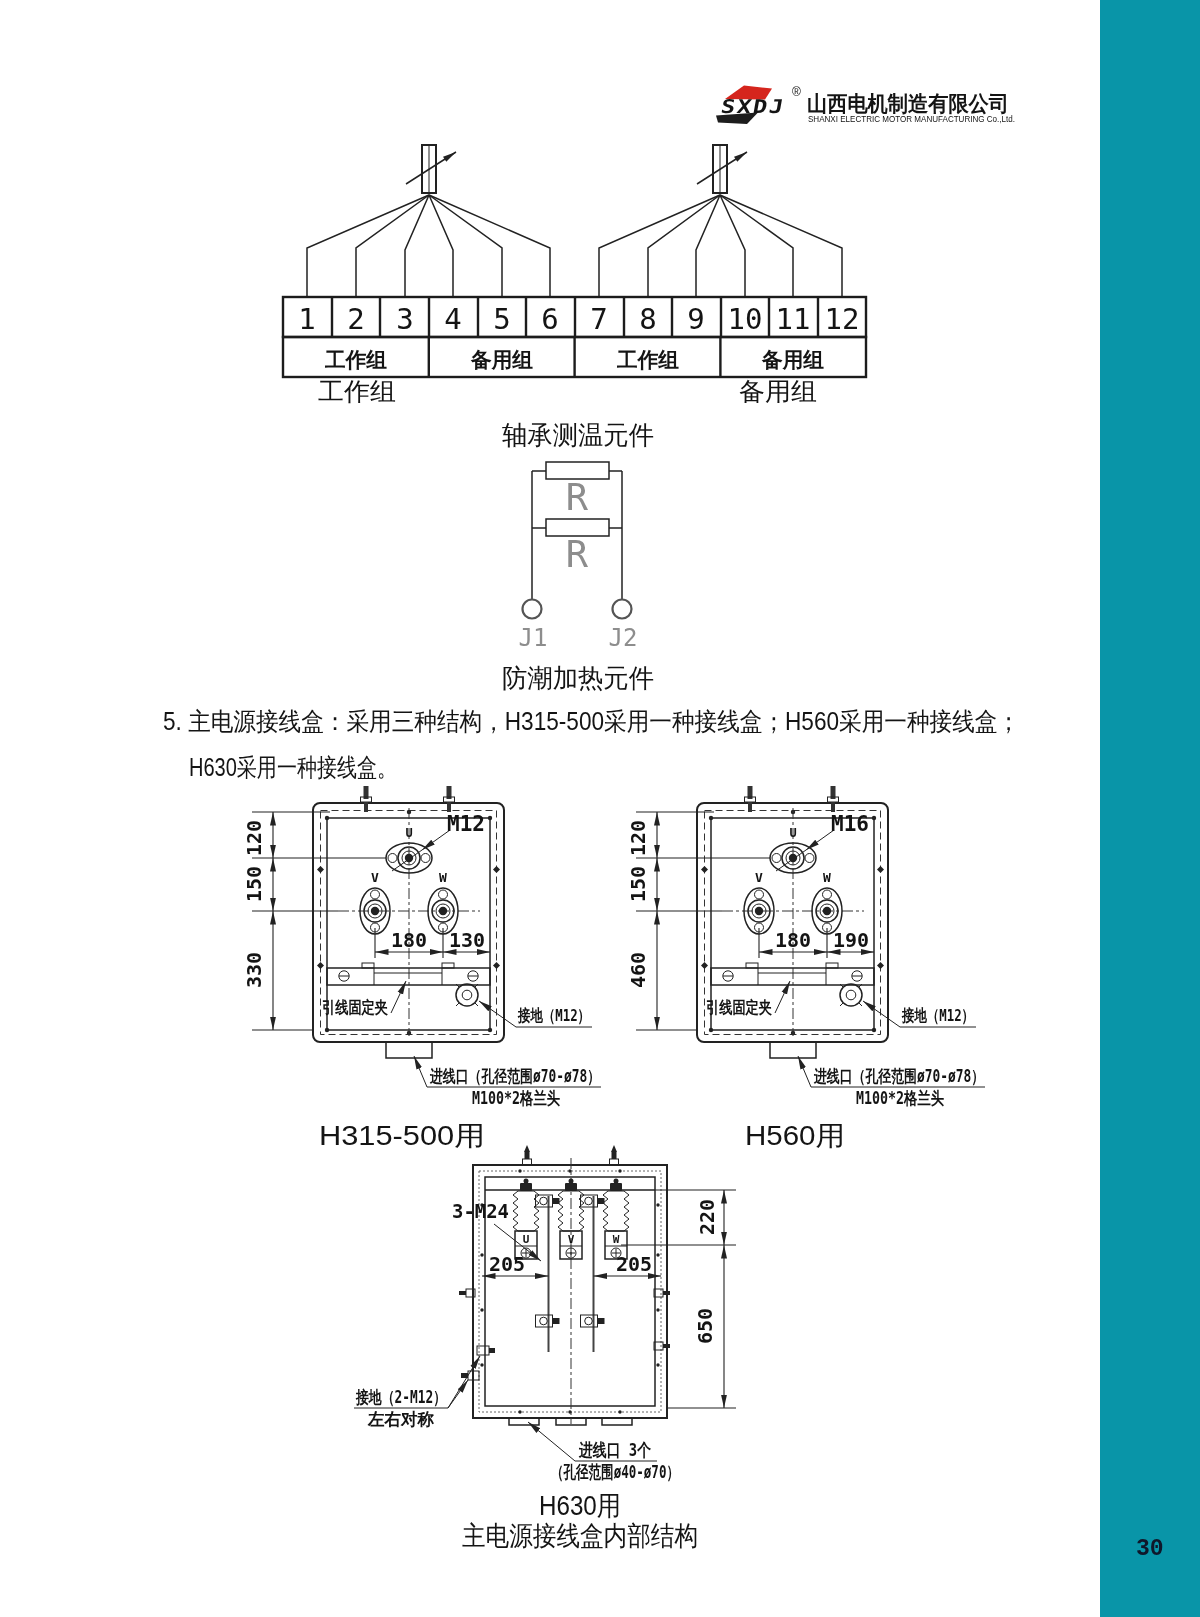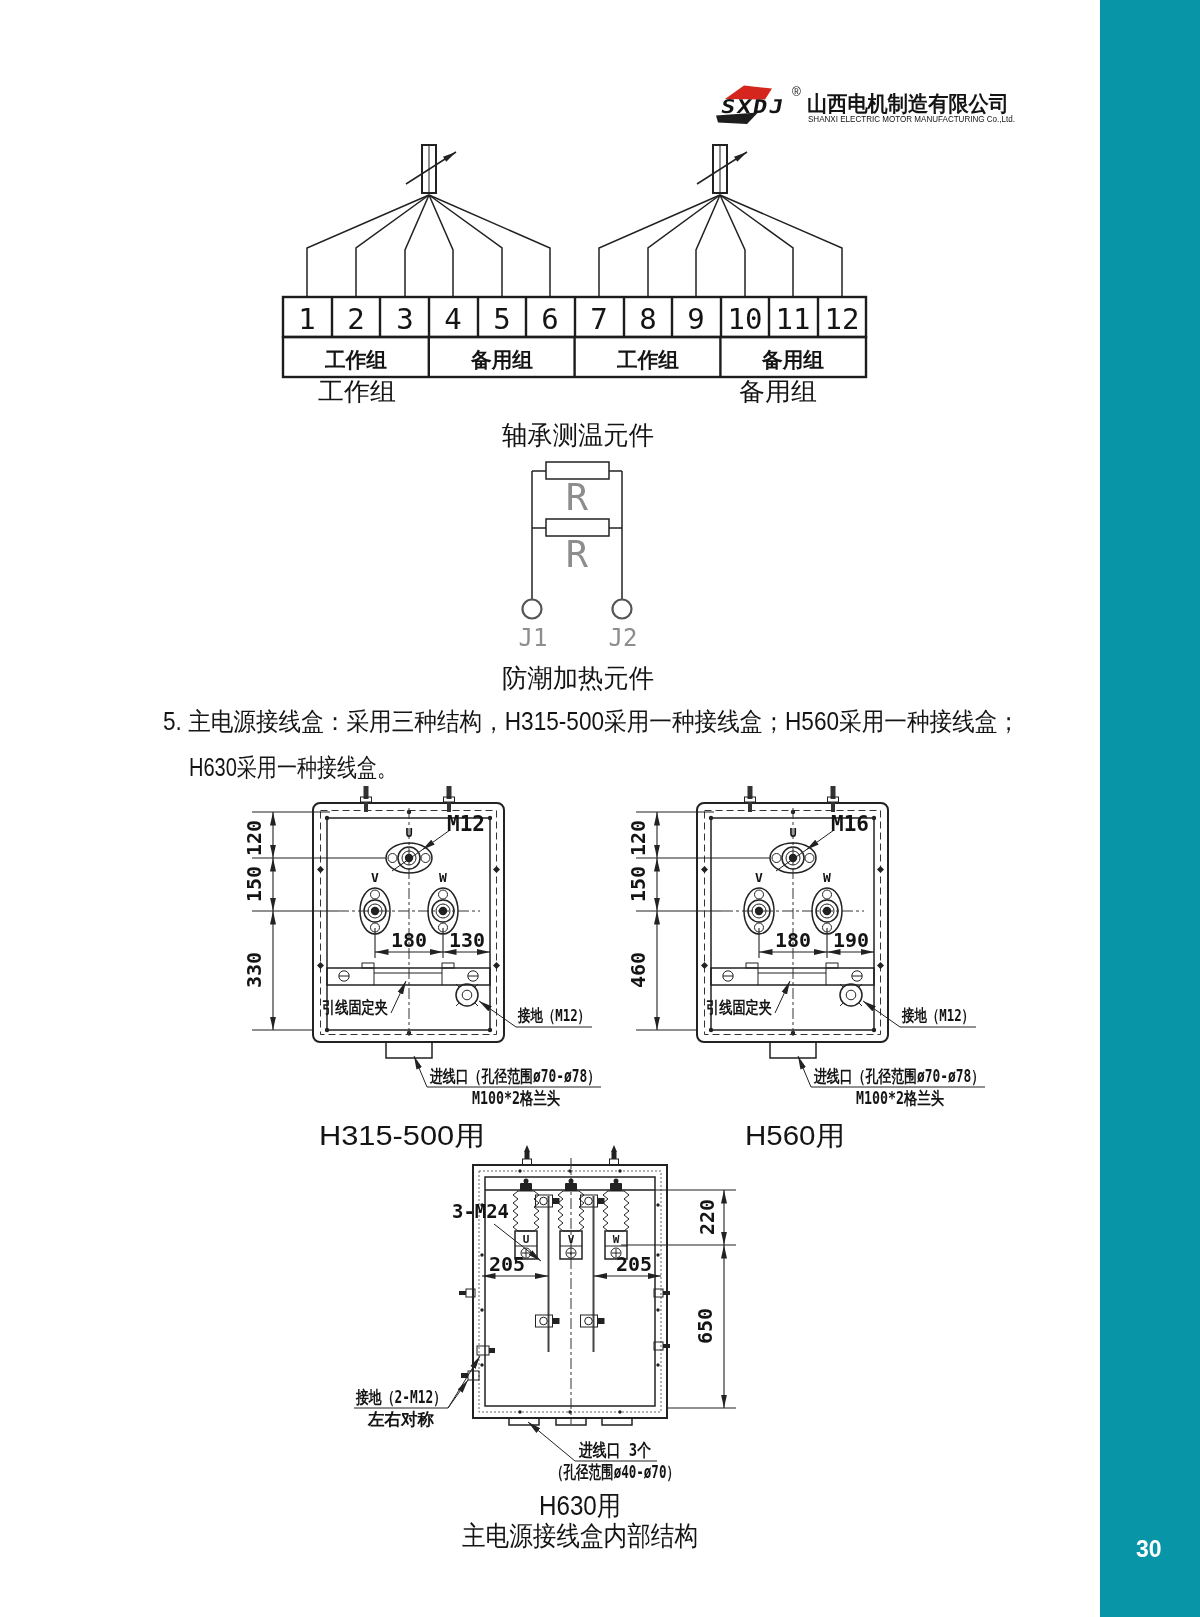--- a/index.html
+++ b/index.html
@@ -1,20 +1,20 @@
 <!DOCTYPE html>
 <html><head>
 <meta charset="utf-8">
 <style>
   html,body{margin:0;padding:0;background:#e8e8e8;}
   .page{position:relative;width:1200px;height:1617px;background:#ffffff;overflow:hidden;
         font-family:"Liberation Sans",sans-serif;}
   .accent-bar{position:absolute;top:0;right:0;width:100px;height:1617px;background:#0995a8;}
-  .page-num{position:absolute;top:1536px;left:36px;color:#ffffff;font-size:23px;font-weight:bold;
-        font-family:Liberation Sans, sans-serif;}
+  .page-num{position:absolute;top:1536px;left:36px;color:#0f172a;font-size:23px;font-weight:bold;
+        font-family:Liberation Mono, monospace;}
   svg{position:absolute;top:0;left:0;}
   svg text{fill:#141414;}
   .cjk{font-family:"Liberation Sans",sans-serif;}
   .cad{font-family:"DejaVu Sans Mono",monospace;font-weight:bold;}
   .num{font-family:"DejaVu Sans Mono",monospace;}
   .gray{fill:#8d8d8d;}
   .ln{stroke:#222;fill:none;stroke-width:1.5;}
   .lnthin{stroke:#222;fill:none;stroke-width:1;}
   .lnb{stroke:#1c1c1c;fill:none;stroke-width:2.4;}
   .ln2{stroke:#222;fill:none;stroke-width:2;}

